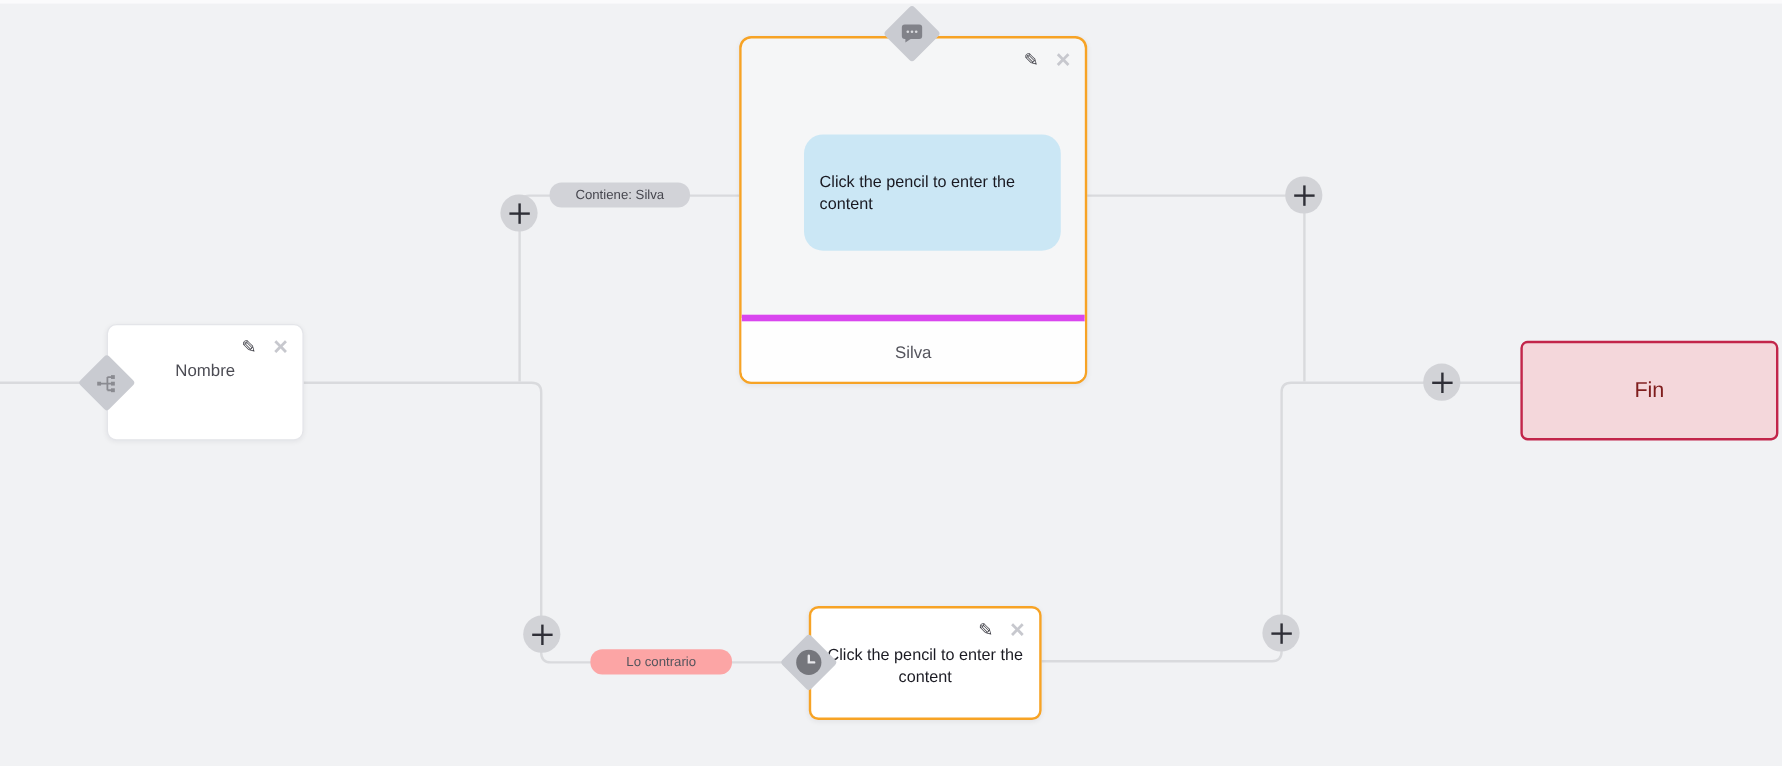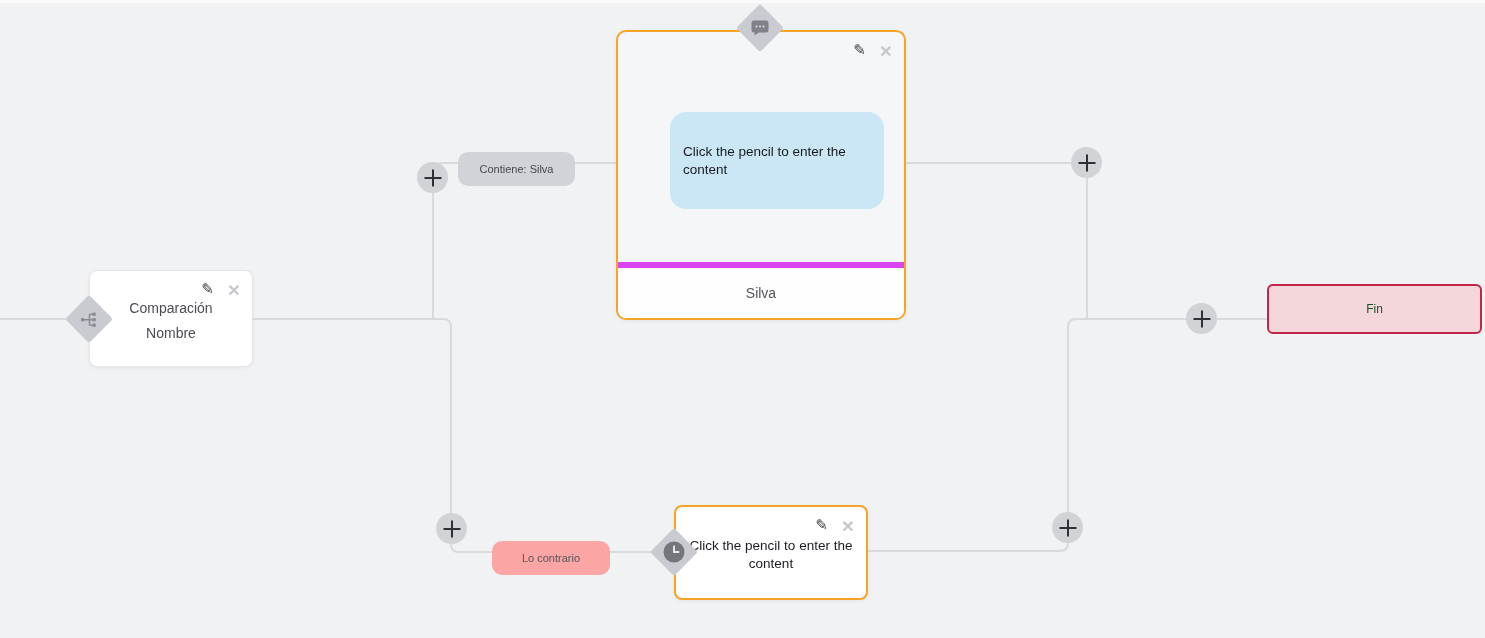--- a/index.html
+++ b/index.html
@@ -24,25 +24,25 @@
   .bubble{position:absolute;left:52px;top:80px;width:214px;height:97px;border-radius:16px;
           background:#cbe7f5;display:flex;align-items:center;box-sizing:border-box;
           padding:0 18px 0 13px;font-size:13.5px;line-height:1.3;color:#191921;}
   .message-footer{position:absolute;left:0;bottom:0;width:100%;height:50px;background:#fefefe;
           border-top:6px solid #d946ef;border-radius:0 0 8px 8px;display:flex;align-items:center;
           justify-content:center;font-size:14px;color:#55555d;}
 
   .timeout-node{left:674px;top:505px;width:194px;height:95px;border:2px solid #f7a325;}
   .timeout-text{margin:30px auto 0;width:170px;text-align:center;font-size:13.5px;line-height:1.35;color:#1b1b23;}
 
-  .end-node{left:1267px;top:284px;width:215px;height:50px;background:#f4d7db;border:2px solid #c2254a;
+  .end-node{left:1267px;top:284px;width:215px;height:83px;background:#f4d7db;border:2px solid #c2254a;
             border-radius:6px;display:flex;align-items:center;justify-content:center;
-            font-size:12px;color:#14532d;box-shadow:none;}
+            font-size:18px;color:#7f1d1d;box-shadow:none;}
 
-  .pill{position:absolute;height:34px;border-radius:10px;z-index:2;display:flex;align-items:center;
+  .pill{position:absolute;height:21px;border-radius:10px;z-index:2;display:flex;align-items:center;
         justify-content:center;font-size:11px;cursor:pointer;}
   .pill-gray{background:#d2d3d8;color:#47474f;}
   .pill-white{background:#fca5a5;color:#55555d;}
 
   .plus{position:absolute;width:31px;height:31px;border-radius:50%;background:#d2d3d7;border:none;
         padding:0;cursor:pointer;z-index:2;}
   .plus::before,.plus::after{content:"";position:absolute;left:50%;top:50%;background:#2f2f37;}
   .plus::before{width:17px;height:2px;transform:translate(-50%,-50%);}
   .plus::after{width:2px;height:17px;transform:translate(-50%,-50%);}
 
@@ -72,21 +72,20 @@
   <button class="plus" style="left:1071px;top:147px;"></button>
   <button class="plus" style="left:1052px;top:512px;"></button>
   <button class="plus" style="left:1186px;top:303px;"></button>
 
   <div class="node condition-node">
     <div class="node-actions">
       <span class="icon-edit">✎</span>
       <span class="icon-close">×</span>
     </div>
     <div class="condition-text">
-      <div>Comparación</div>
       <div>Nombre</div>
     </div>
   </div>
   <div class="diamond" style="left:72px;top:302px;">
     <span>
       <svg width="17" height="17" viewBox="0 0 17 17">
         <path d="M3.5 8.5 H9 M9 3 V14 M9 3 H12 M9 8.5 H12 M9 14 H12" stroke="#8a8b91" stroke-width="1.5" fill="none"></path>
         <rect x="0.5" y="6.9" width="3.2" height="3.2" fill="#8a8b91"></rect>
         <rect x="12" y="1.4" width="3.2" height="3.2" fill="#8a8b91"></rect>
         <rect x="12" y="6.9" width="3.2" height="3.2" fill="#8a8b91"></rect>

